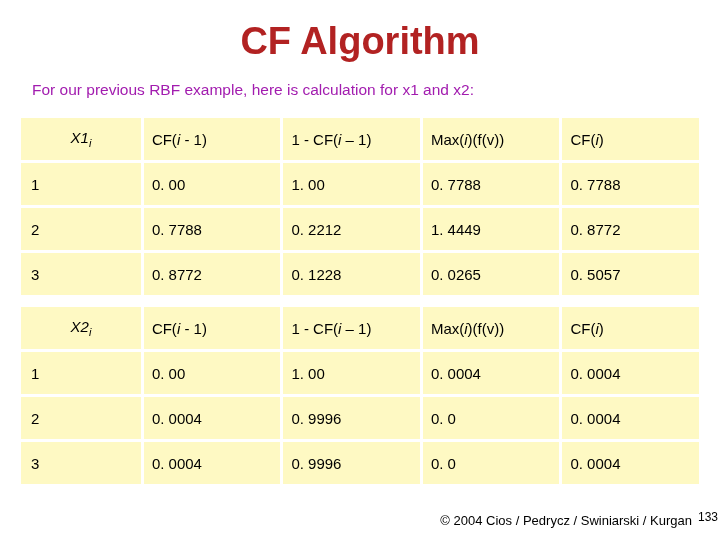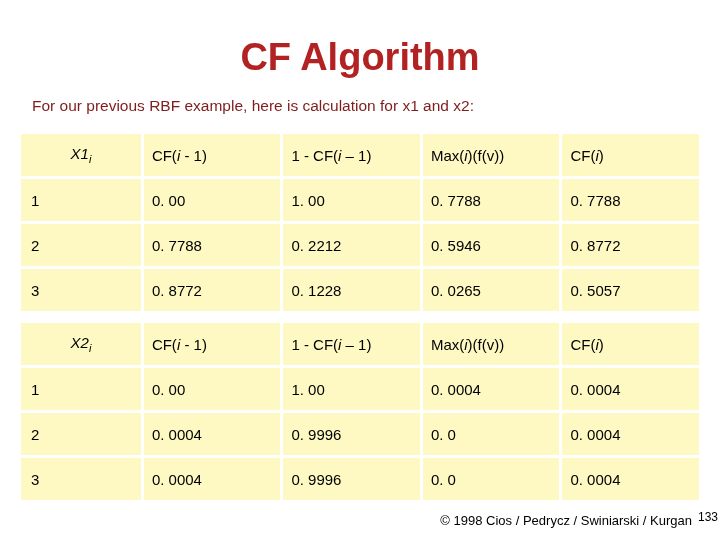--- a/index.html
+++ b/index.html
@@ -1,19 +1,19 @@
 <!DOCTYPE html>
 <html><head>
 <meta charset="utf-8">
 <style>
   * { box-sizing: border-box; margin: 0; padding: 0; }
   html, body { width: 720px; height: 540px; background: #fff; font-family: Arial, Helvetica, sans-serif; color: #000; }
-  .slide { width: 720px; height: 540px; position: relative; padding: 32px 18px 0 18px; }
+  .slide { width: 720px; height: 540px; position: relative; padding: 16px 18px 0 18px; }
   .title { text-align: center; font-size: 38px; font-weight: 700; color: #b22222; margin-top: 4px; margin-bottom: 18px; }
-  .intro { font-size: 15.5px; font-weight: 400; margin: 7px 0 16px 14px; color: #7f1d1d; }
+  .intro { font-size: 15.5px; font-weight: 400; margin: 7px 0 16px 14px; color: #a21caf; }
   table { width: 100%; border-collapse: separate; border-spacing: 3px 3px; table-layout: fixed; }
   th, td { background: #fef9c3; text-align: left; vertical-align: middle; height: 42px; font-size: 15px; }
   th { font-weight: 400; }
   th .hdr { padding-left: 8px; }
   th.rowlabel { text-align: center; font-style: italic; }
   th.rowlabel .sub { font-size: 11px; vertical-align: sub; font-style: italic; }
   td { padding-left: 8px; }
   td.rownum { padding-left: 10px; }
   .gap { height: 6px; }
   .hdr .i { font-style: italic; }
@@ -49,21 +49,21 @@
     <td class="rownum">1</td>
     <td>0. 00</td>
     <td>1. 00</td>
     <td>0. 7788</td>
     <td>0. 7788</td>
   </tr>
   <tr>
     <td class="rownum">2</td>
     <td>0. 7788</td>
     <td>0. 2212</td>
-    <td>0. 5946</td>
+    <td>1. 4449</td>
     <td>0. 8772</td>
   </tr>
   <tr>
     <td class="rownum">3</td>
     <td>0. 8772</td>
     <td>0. 1228</td>
     <td>0. 0265</td>
     <td>0. 5057</td>
   </tr>
 </tbody>
@@ -104,16 +104,16 @@
   <tr>
     <td class="rownum">3</td>
     <td>0. 0004</td>
     <td>0. 9996</td>
     <td>0. 0</td>
     <td>0. 0004</td>
   </tr>
 </tbody>
     </table>
 
-<div class="footer">© 1998 Cios / Pedrycz / Swiniarski / Kurgan</div>
+<div class="footer">© 2004 Cios / Pedrycz / Swiniarski / Kurgan</div>
 <div class="pagenum">133</div>
 
 </div>
 
 </body></html>

